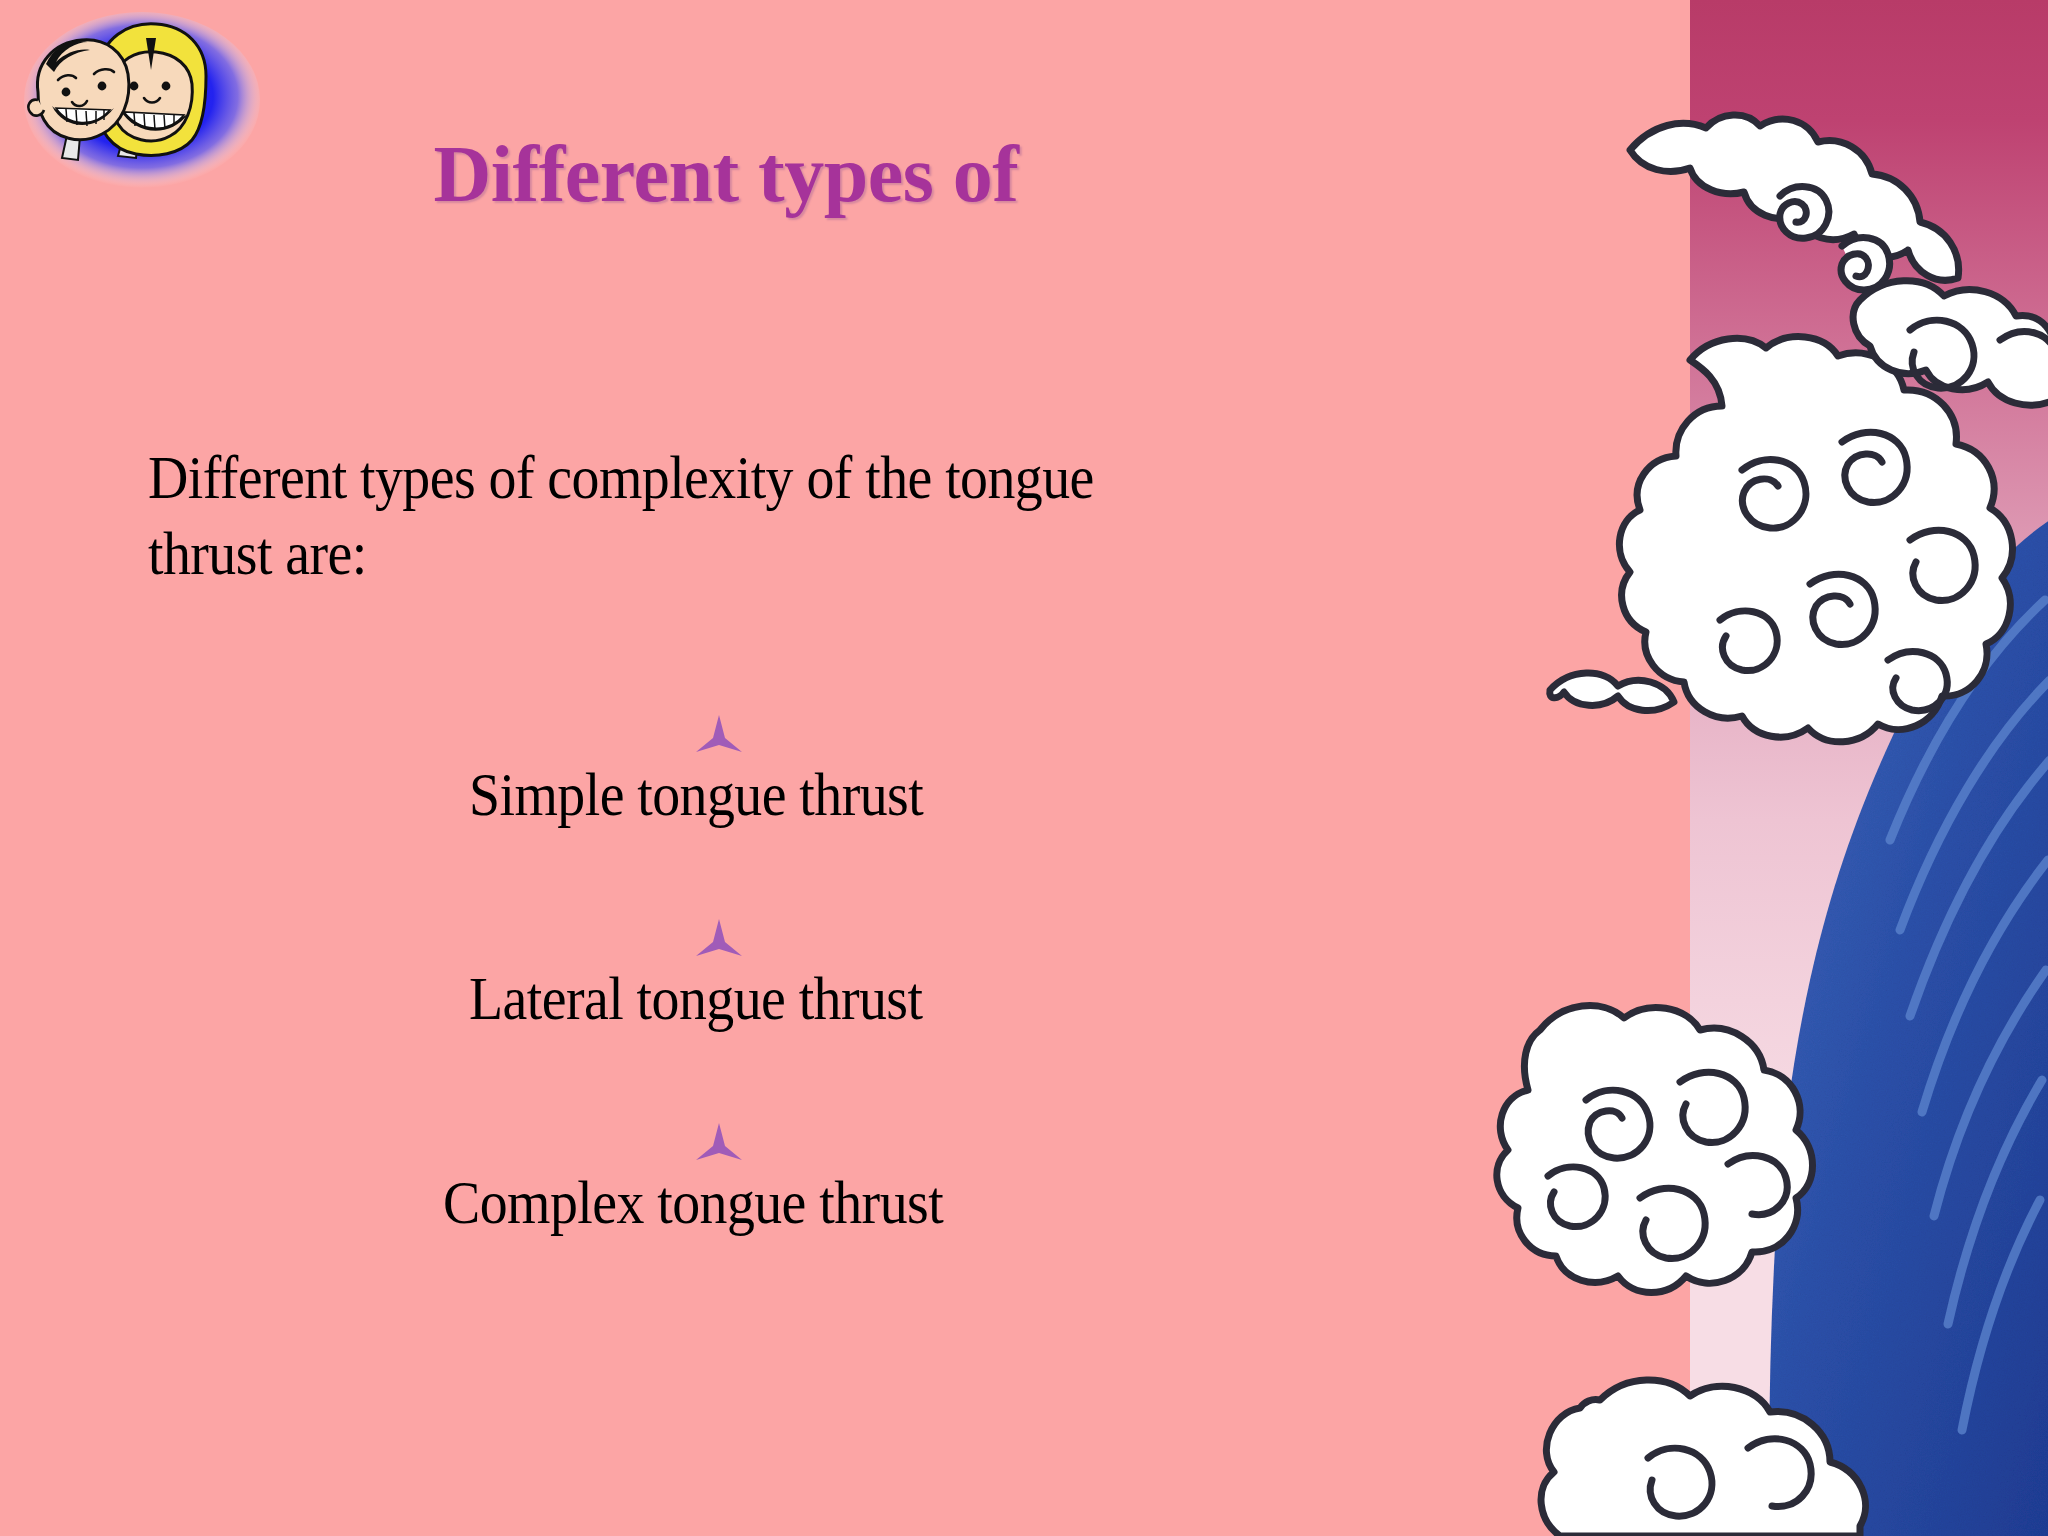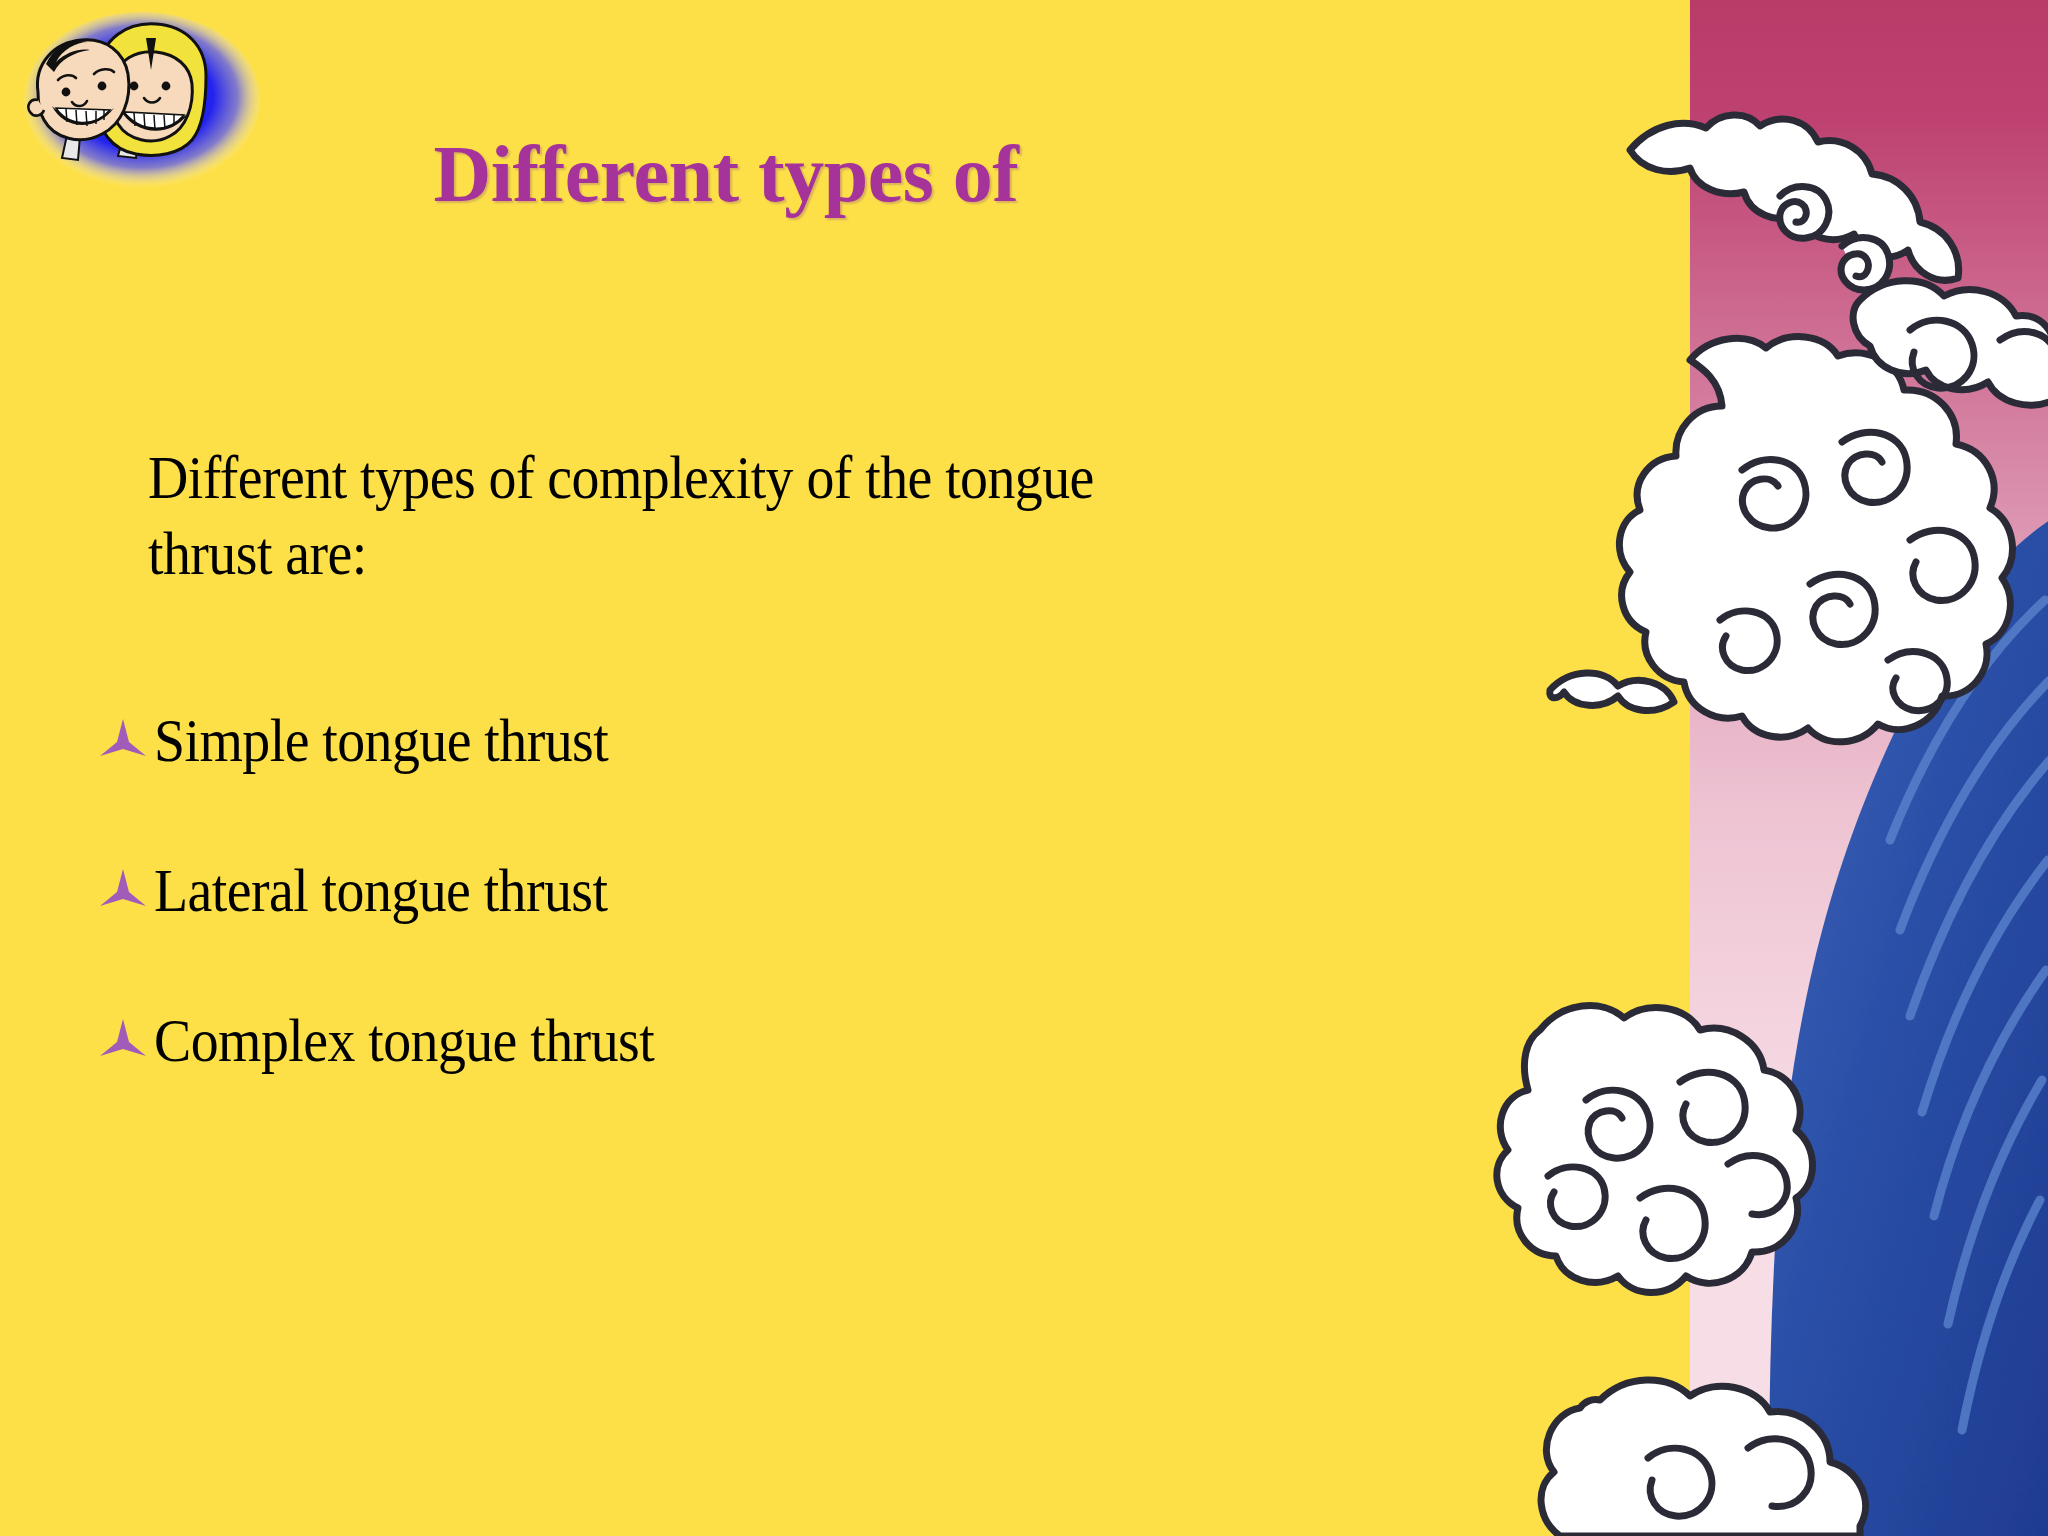--- a/index.html
+++ b/index.html
@@ -4,21 +4,21 @@
 <style>
   html, body {
     margin: 0;
     padding: 0;
     background: #ffffff;
   }
   #slide {
     position: relative;
     width: 2048px;
     height: 1536px;
-    background: #fde047;
+    background: #fca5a5;
     overflow: hidden;
     font-family: "Liberation Serif", "DejaVu Serif", serif;
   }
 
   
   #wave-panel {
     position: absolute;
     top: 0;
     right: 0;
     width: 358px;
@@ -89,20 +89,21 @@
   }
   #bullet-list {
     list-style: none;
     margin: 118px 0 0 0;
     padding: 0;
   }
   #bullet-list li {
     display: flex;
     align-items: center;
     margin-bottom: 88px;
+    flex-direction: column;
   }
   .bullet-mark {
     flex: 0 0 auto;
     width: 54px;
     height: 54px;
     margin-right: 4px;
     display: inline-block;
   }
   .bullet-text {
     font-size: 62px;

